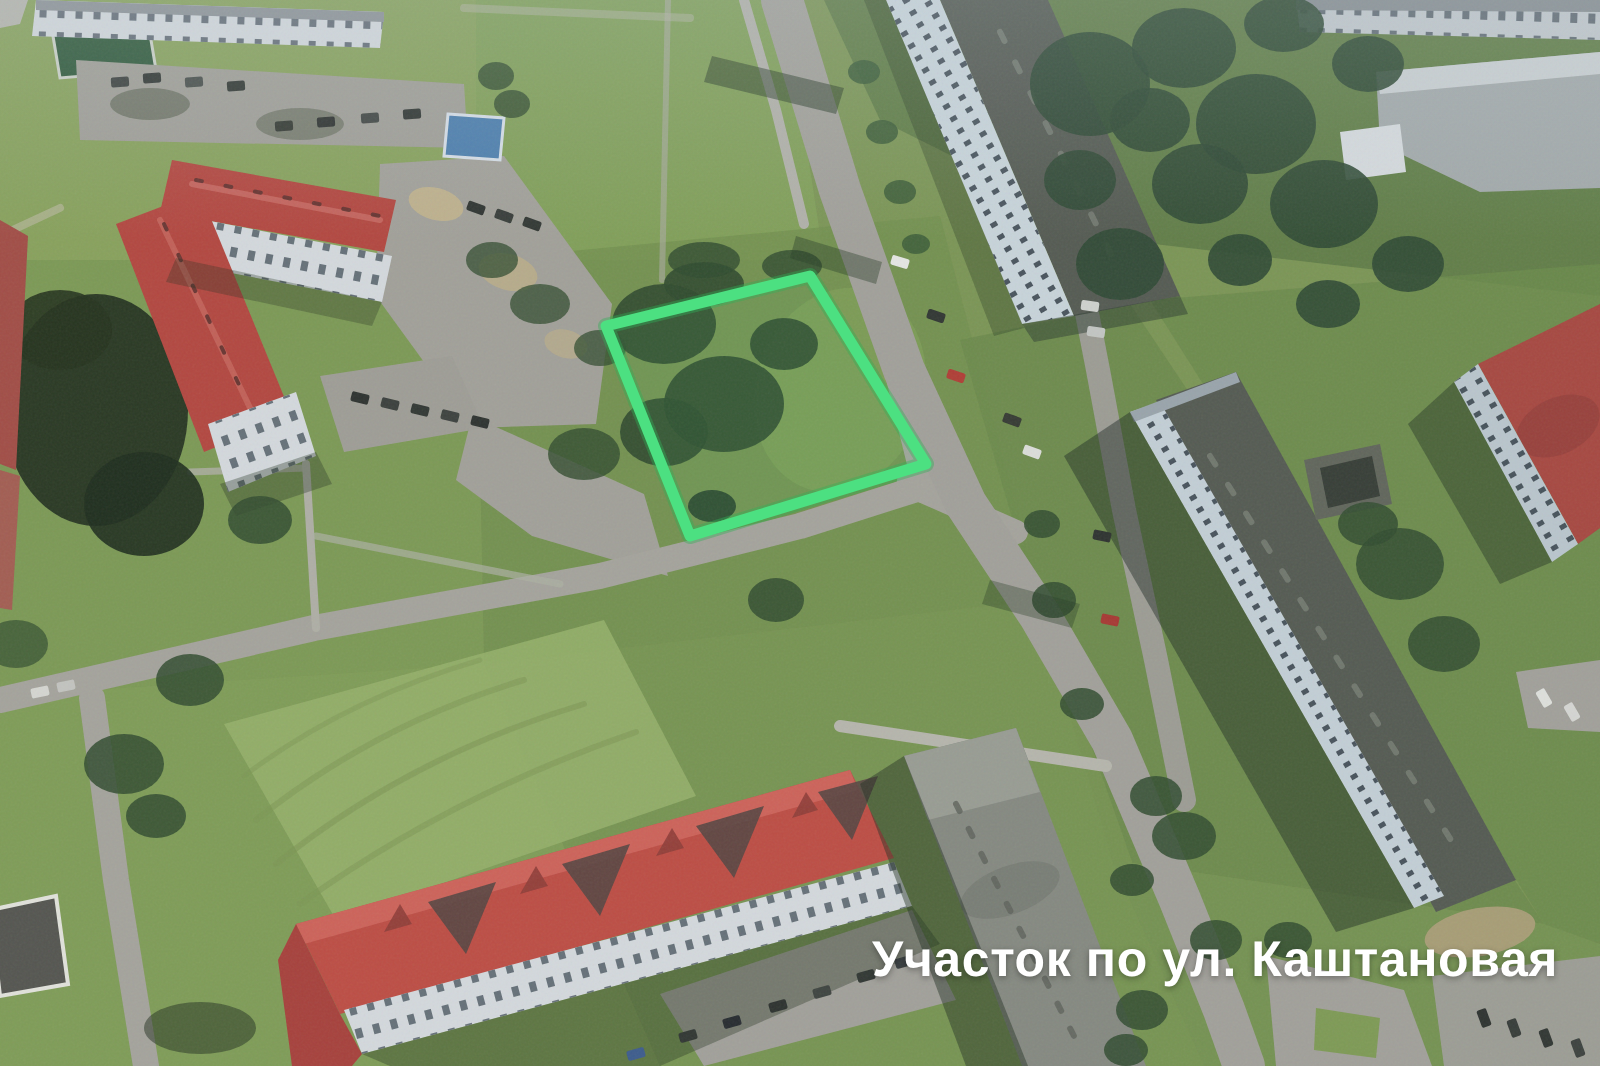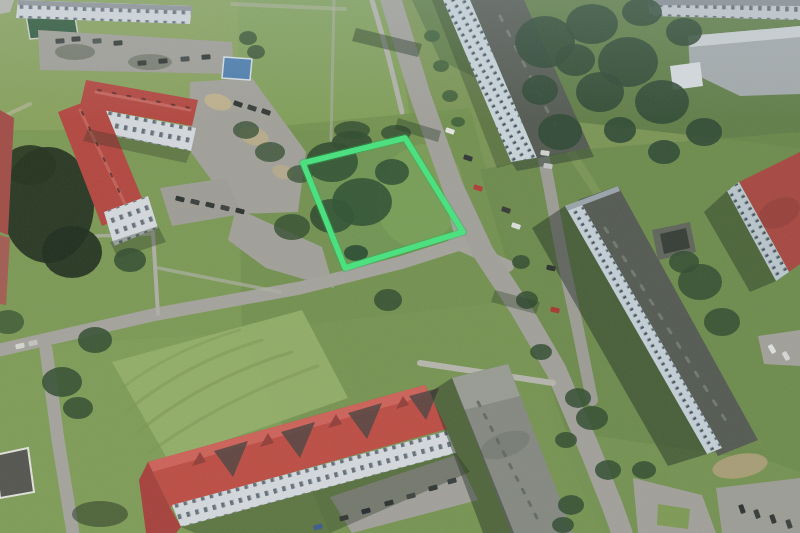--- a/index.html
+++ b/index.html
@@ -251,13 +251,14 @@
       <rect x="0" y="0" width="800" height="120" fill="url(#hazeG)"></rect>
       <rect x="0" y="0" width="800" height="533" fill="#8a9aa8" opacity="0.05"></rect>
       <rect x="0" y="0" width="800" height="533" fill="#888888" opacity="0.07" filter="url(#grainF)"></rect>
     </svg>
 
   <svg id="overlay" width="800" height="533" viewBox="0 0 800 533">
     <polygon fill="none" stroke="#2fae54" stroke-width="8" stroke-linejoin="round" opacity="0.4" points="303,163 405,138 463,232 345,268"></polygon>
     <polygon fill="rgba(76,224,129,0.06)" stroke="#4ce081" stroke-width="5.5" stroke-linejoin="round" points="303,163 405,138 463,232 345,268"></polygon>
   </svg>
 
+  <div id="caption" style="color: rgb(255, 255, 255);">Участок по ул. Каштановая</div>
 </div>
 
 </body></html>

